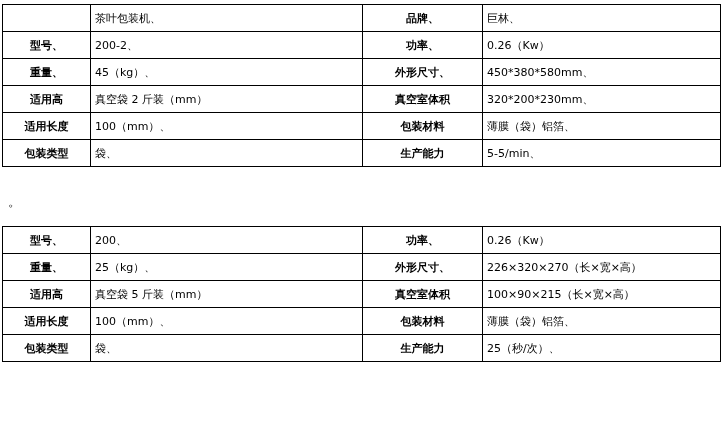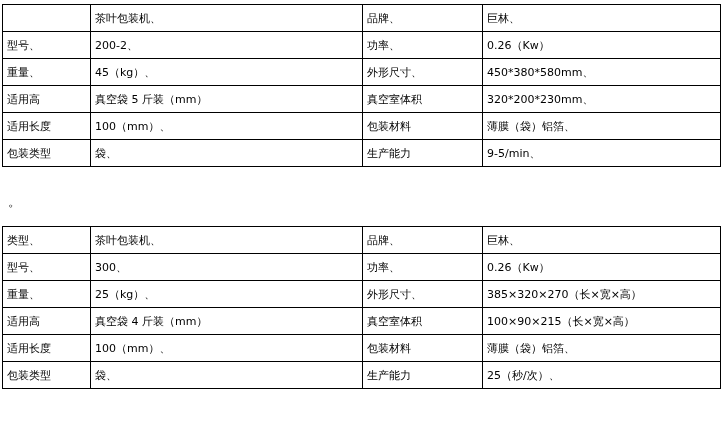--- a/index.html
+++ b/index.html
@@ -28,21 +28,22 @@
   }
   table.spec td {
     border: 1px solid #000;
     height: 26px;
     padding: 0 4px;
     vertical-align: middle;
     white-space: nowrap;
     overflow: hidden;
   }
   td.label {
-    font-weight: normal;
+    text-align: center;
+    font-weight: bold;
   }
   td.value {
     text-align: left;
   }
   
   .c1 { width: 88px; }
   .c2 { width: 272px; }
   .c3 { width: 120px; }
   .c4 { width: 238px; }
 
@@ -90,70 +91,64 @@
         <td class="value">0.26（Kw）</td>
       </tr>
       <tr>
         <td class="label">重量、</td>
         <td class="value">45（kg）、</td>
         <td class="label">外形尺寸、</td>
         <td class="value">450*380*580mm、</td>
       </tr>
       <tr>
         <td class="label">适用高</td>
-        <td class="value">真空袋 5 斤装（mm）</td>
+        <td class="value">真空袋 2 斤装（mm）</td>
         <td class="label">真空室体积</td>
         <td class="value">320*200*230mm、</td>
       </tr>
       <tr>
         <td class="label">适用长度</td>
         <td class="value">100（mm）、</td>
         <td class="label">包装材料</td>
         <td class="value">薄膜（袋）铝箔、</td>
       </tr>
       <tr>
         <td class="label">包装类型</td>
         <td class="value">袋、</td>
         <td class="label">生产能力</td>
-        <td class="value">9-5/min、</td>
+        <td class="value">5-5/min、</td>
       </tr>
     </tbody>
   </table>
 
   <div class="stray-mark">。</div>
 
   <table class="spec" id="table-two">
     <colgroup>
       <col class="c1">
         <col class="c2">
         <col class="c3">
         <col class="c4">
     </colgroup>
     <tbody>
       <tr>
-        <td class="label">类型、</td>
-        <td class="value">茶叶包装机、</td>
-        <td class="label">品牌、</td>
-        <td class="value">巨林、</td>
-      </tr>
-      <tr>
         <td class="label">型号、</td>
-        <td class="value">300、</td>
+        <td class="value">200、</td>
         <td class="label">功率、</td>
         <td class="value">0.26（Kw）</td>
       </tr>
       <tr>
         <td class="label">重量、</td>
         <td class="value">25（kg）、</td>
         <td class="label">外形尺寸、</td>
-        <td class="value">385×320×270（长×宽×高）</td>
+        <td class="value">226×320×270（长×宽×高）</td>
       </tr>
       <tr>
         <td class="label">适用高</td>
-        <td class="value">真空袋 4 斤装（mm）</td>
+        <td class="value">真空袋 5 斤装（mm）</td>
         <td class="label">真空室体积</td>
         <td class="value">100×90×215（长×宽×高）</td>
       </tr>
       <tr>
         <td class="label">适用长度</td>
         <td class="value">100（mm）、</td>
         <td class="label">包装材料</td>
         <td class="value">薄膜（袋）铝箔、</td>
       </tr>
       <tr>

